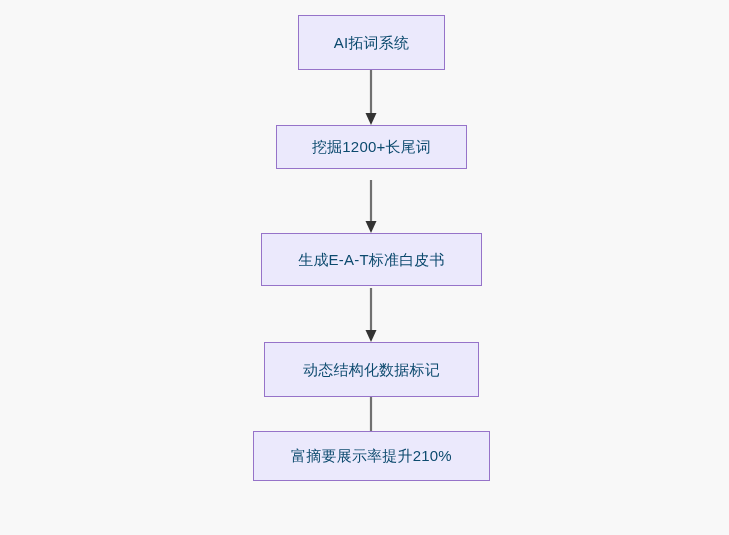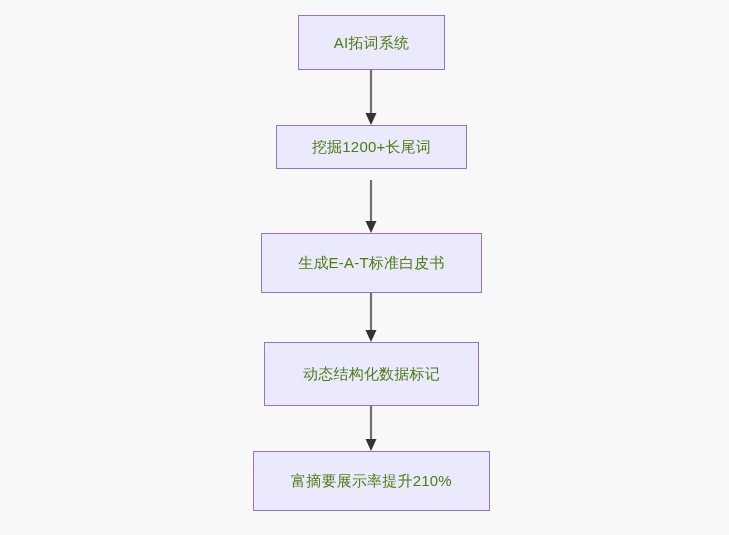--- a/index.html
+++ b/index.html
@@ -19,21 +19,21 @@
     height: 535px;
   }
   .node {
     position: absolute;
     box-sizing: border-box;
     background: #ebe9fc;
     border: 1.6px solid #9673c9;
     display: flex;
     align-items: center;
     justify-content: center;
-    color: #4d7c0f;
+    color: #0c4a6e;
     font-size: 15px;
     line-height: 1.2;
     letter-spacing: 0.2px;
     white-space: nowrap;
     z-index: 2;
   }
   .node-label {
     display: block;
   }
   .connector {
@@ -79,25 +79,25 @@
   </div>
 
   <div class="node" style="left:298px; top:15px; width:147px; height:55px;">
     <span class="node-label">AI拓词系统</span>
   </div>
 
   <div class="node" style="left:276px; top:125px; width:191px; height:44px;">
     <span class="node-label">挖掘1200+长尾词</span>
   </div>
 
-  <div class="node" style="left:261px; top:233px; width:221px; height:60px;">
+  <div class="node" style="left:261px; top:233px; width:221px; height:53px;">
     <span class="node-label">生成E-A-T标准白皮书</span>
   </div>
 
-  <div class="node" style="left:264px; top:342px; width:215px; height:64px;">
+  <div class="node" style="left:264px; top:342px; width:215px; height:55px;">
     <span class="node-label">动态结构化数据标记</span>
   </div>
 
-  <div class="node" style="left:253px; top:451px; width:237px; height:60px;">
+  <div class="node" style="left:253px; top:431px; width:237px; height:50px;">
     <span class="node-label">富摘要展示率提升210%</span>
   </div>
 
 </div>
 
 </body></html>

